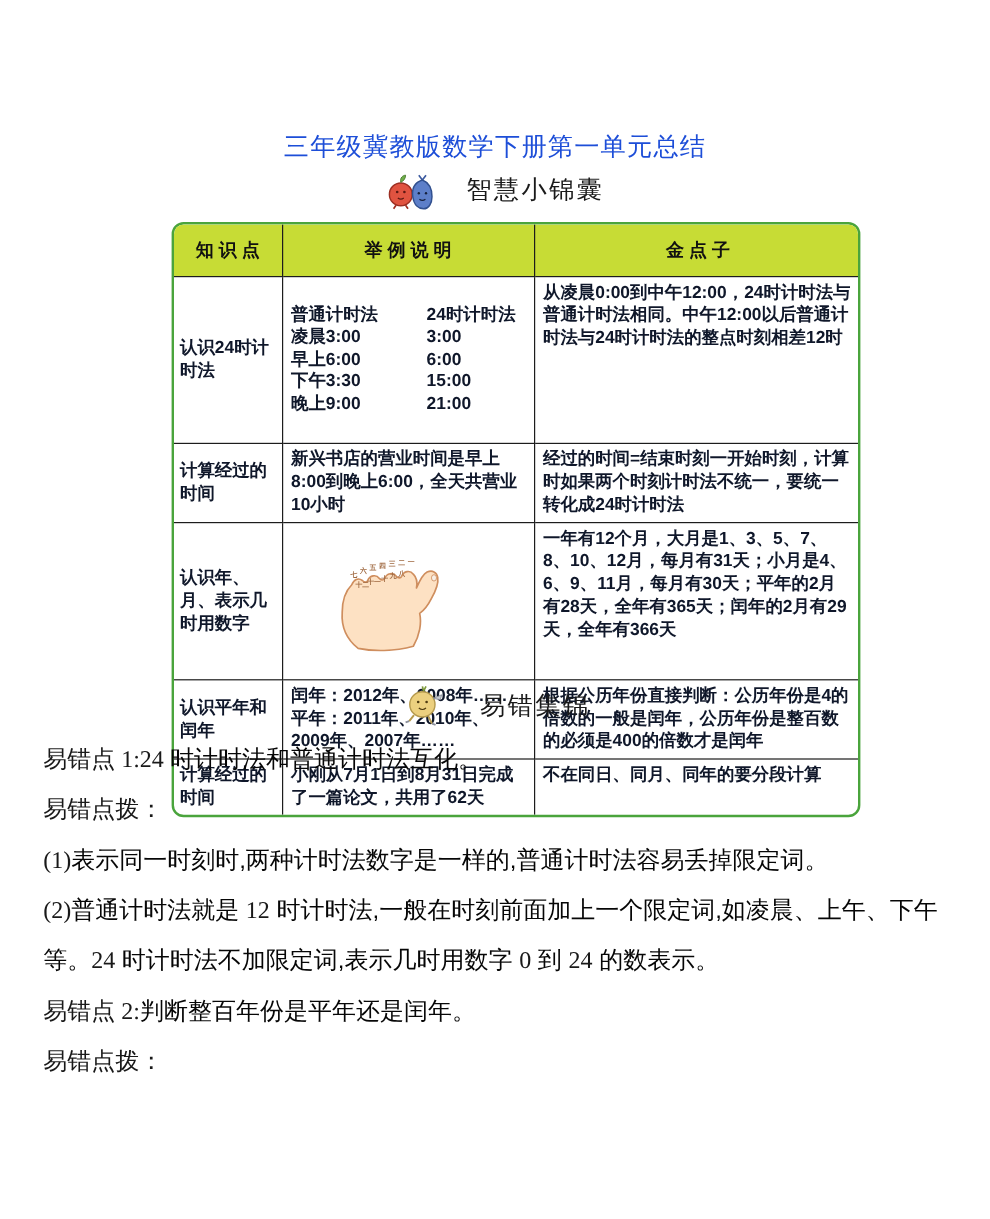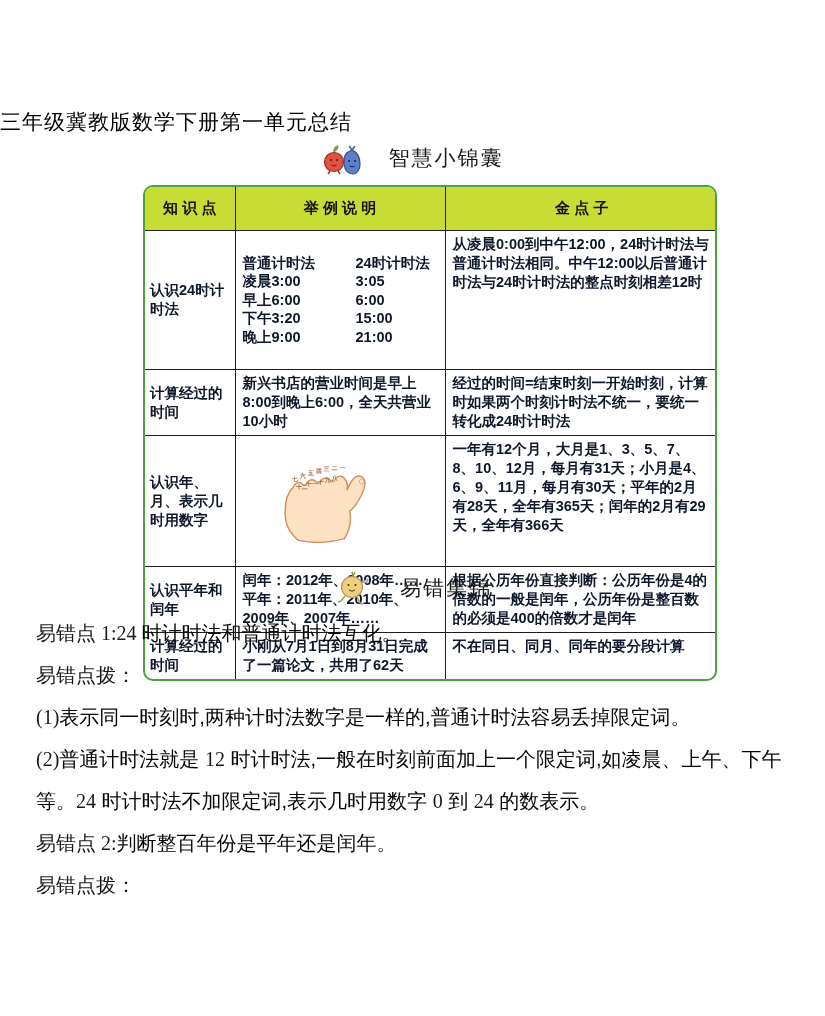--- a/index.html
+++ b/index.html
@@ -2,22 +2,22 @@
 <html><head>
 <meta charset="utf-8">
 <style>
   * { margin:0; padding:0; box-sizing:border-box; }
   html,body { background:#ffffff; }
   .page {
     position:relative; width:825px; height:1016px; background:#ffffff;
     font-family:"Liberation Sans", sans-serif; color:#111; overflow:hidden;
   }
   .doc-title {
-    position:absolute; top:108px; left:0; width:100%; 
-    font-family:"Liberation Serif", serif; font-size:21px; letter-spacing:1px; color:#000000;
+    position:absolute; top:108px; left:0; width:100%; text-align:center;
+    font-family:"Liberation Serif", serif; font-size:21px; letter-spacing:1px; color:#1d4ed8;
   }
   .sec-head {
     position:absolute; left:0; width:100%;
     display:flex; justify-content:center; align-items:center; gap:27px;
   }
   .sec-head .mascot { width:40px; height:36px; flex:0 0 auto; }
   .sec-label {
     font-family:"Liberation Serif", serif; font-size:21px; letter-spacing:2px; color:#1a1a1a;
   }
   
@@ -87,24 +87,24 @@
         </tr>
       </thead>
       <tbody>
         <tr class="r1">
           <td class="topic">认识24时计时法</td>
           <td class="example">
             <div class="pairs">
               <span>普通计时法</span>
               <span>24时计时法</span>
               <span>凌晨3:00</span>
-              <span>3:05</span>
+              <span>3:00</span>
               <span>早上6:00</span>
               <span>6:00</span>
-              <span>下午3:20</span>
+              <span>下午3:30</span>
               <span>15:00</span>
               <span>晚上9:00</span>
               <span>21:00</span>
             </div>
           </td>
           <td class="tip">从凌晨0:00到中午12:00，24时计时法与普通计时法相同。中午12:00以后普通计时法与24时计时法的整点时刻相差12时</td>
         </tr>
         <tr class="r2">
           <td class="topic">计算经过的时间</td>
           <td class="example">新兴书店的营业时间是早上8:00到晚上6:00，全天共营业10小时</td>

